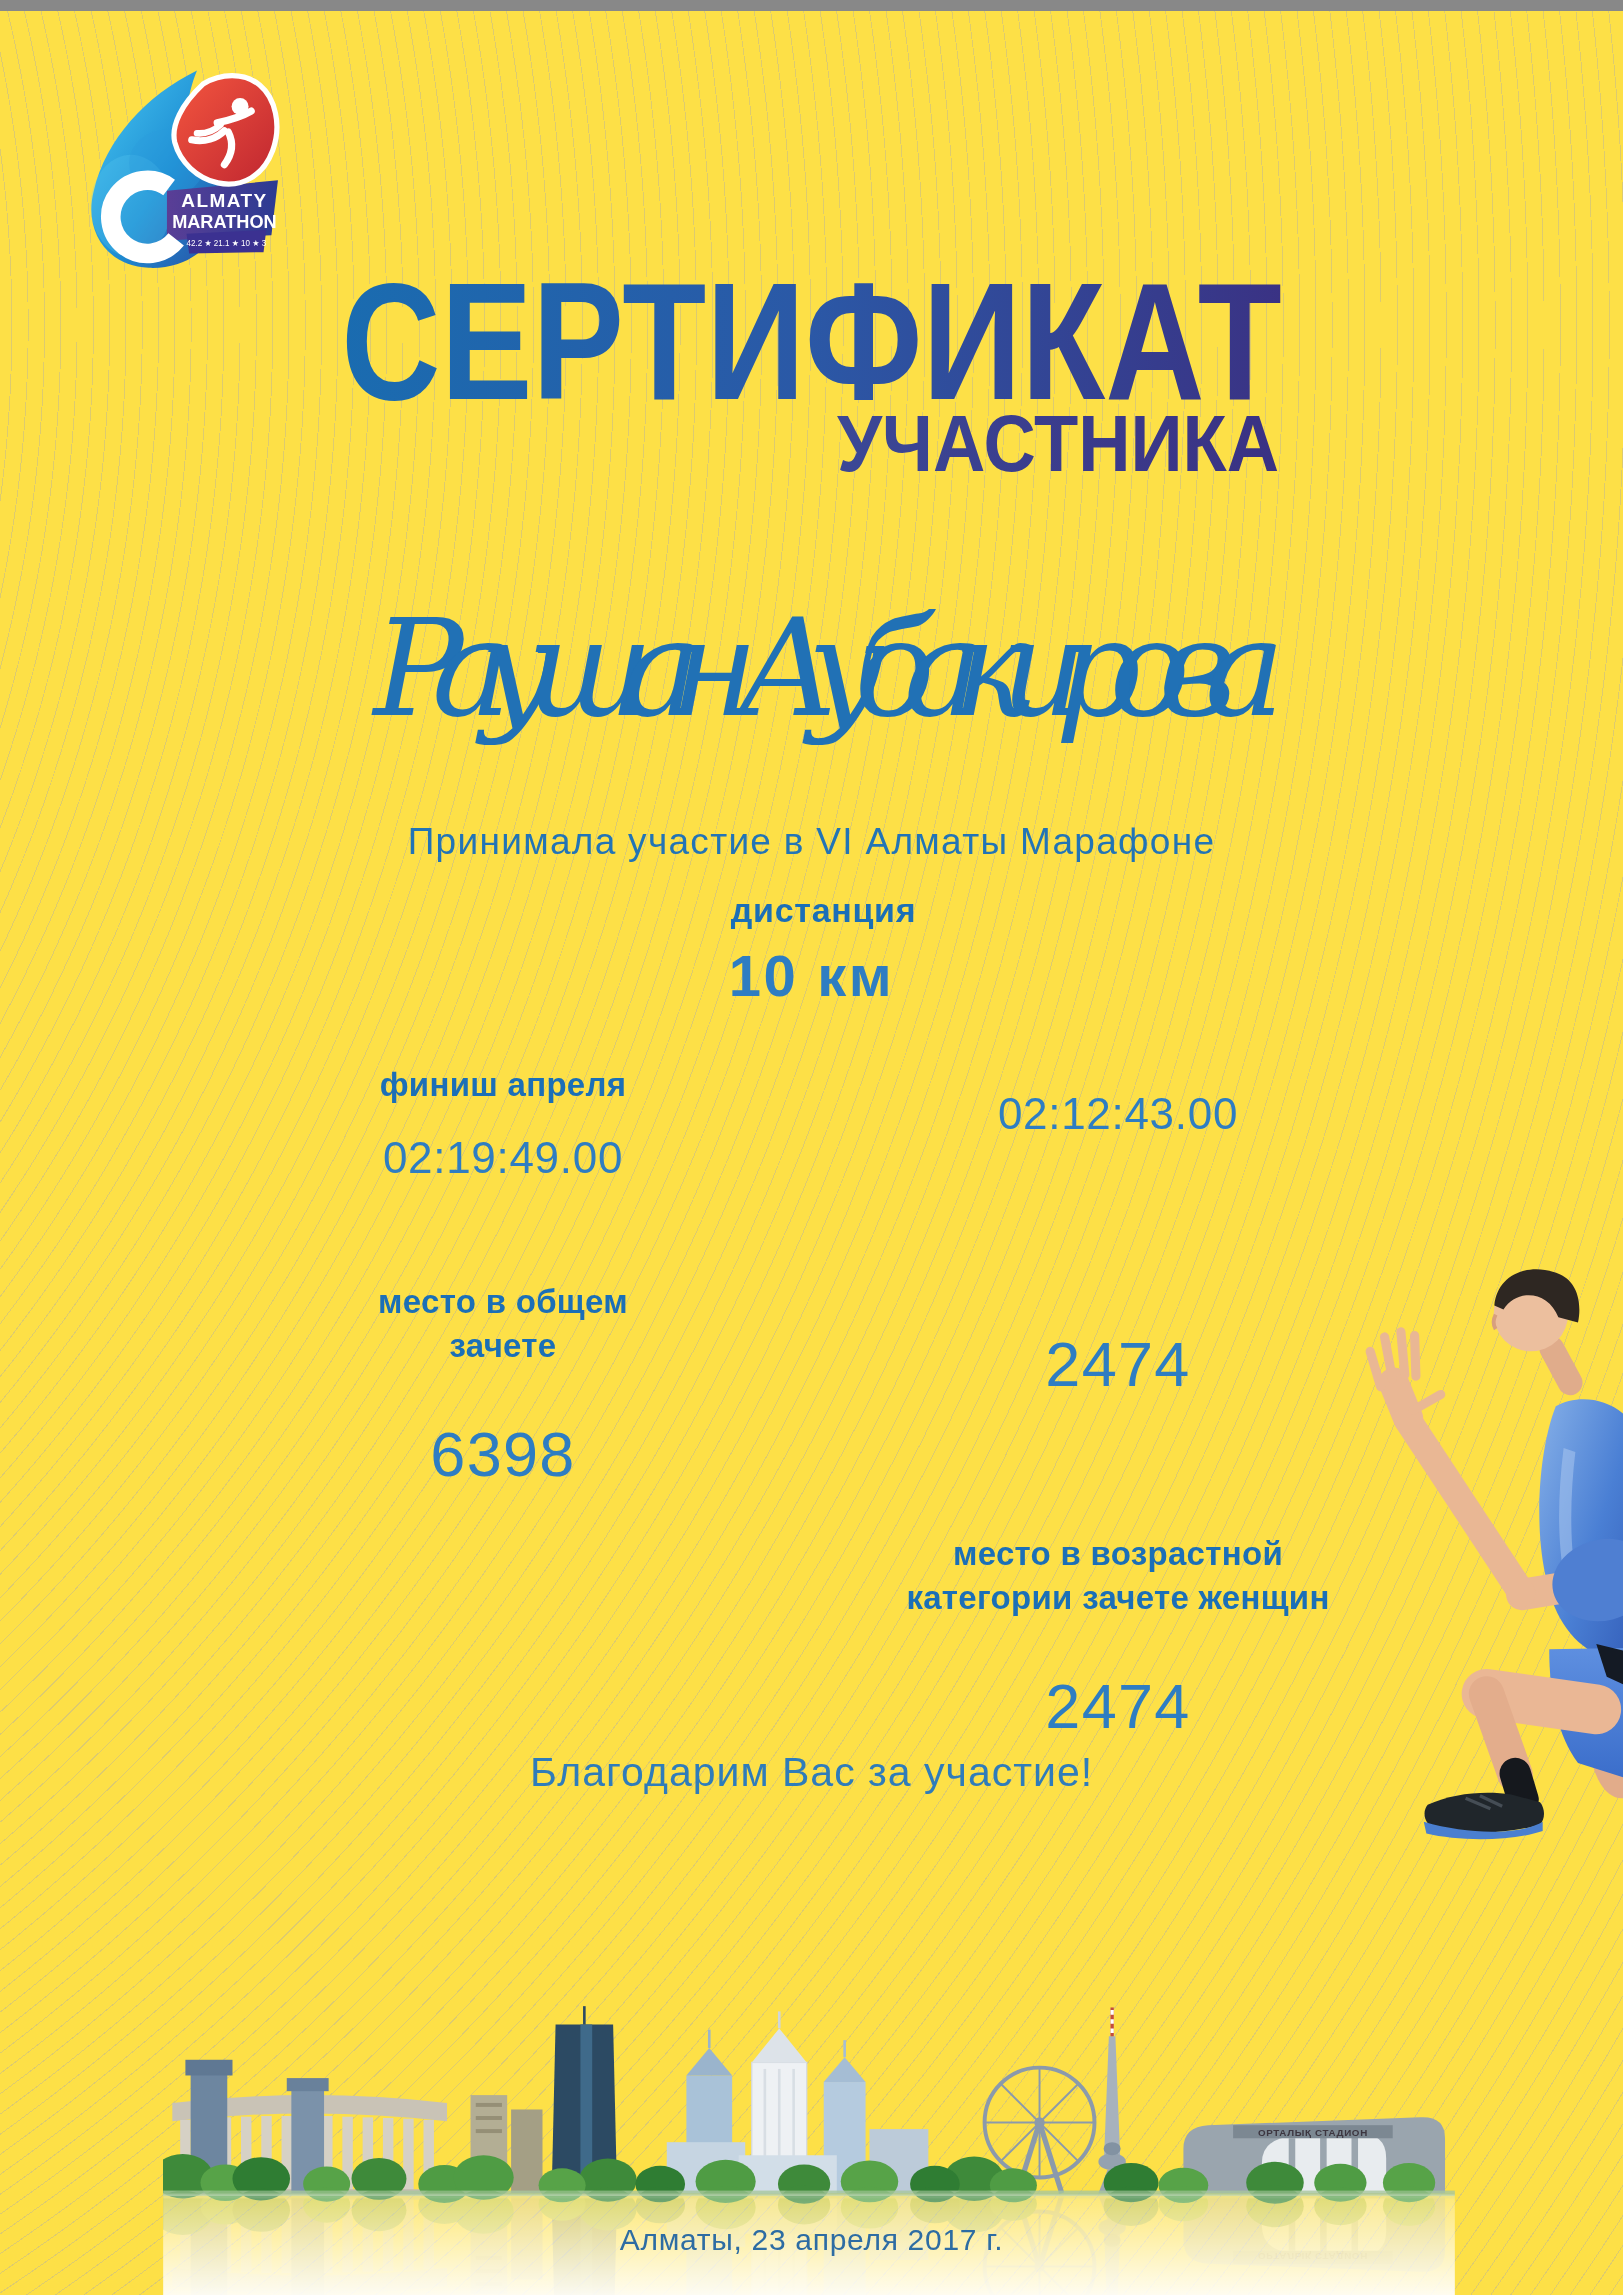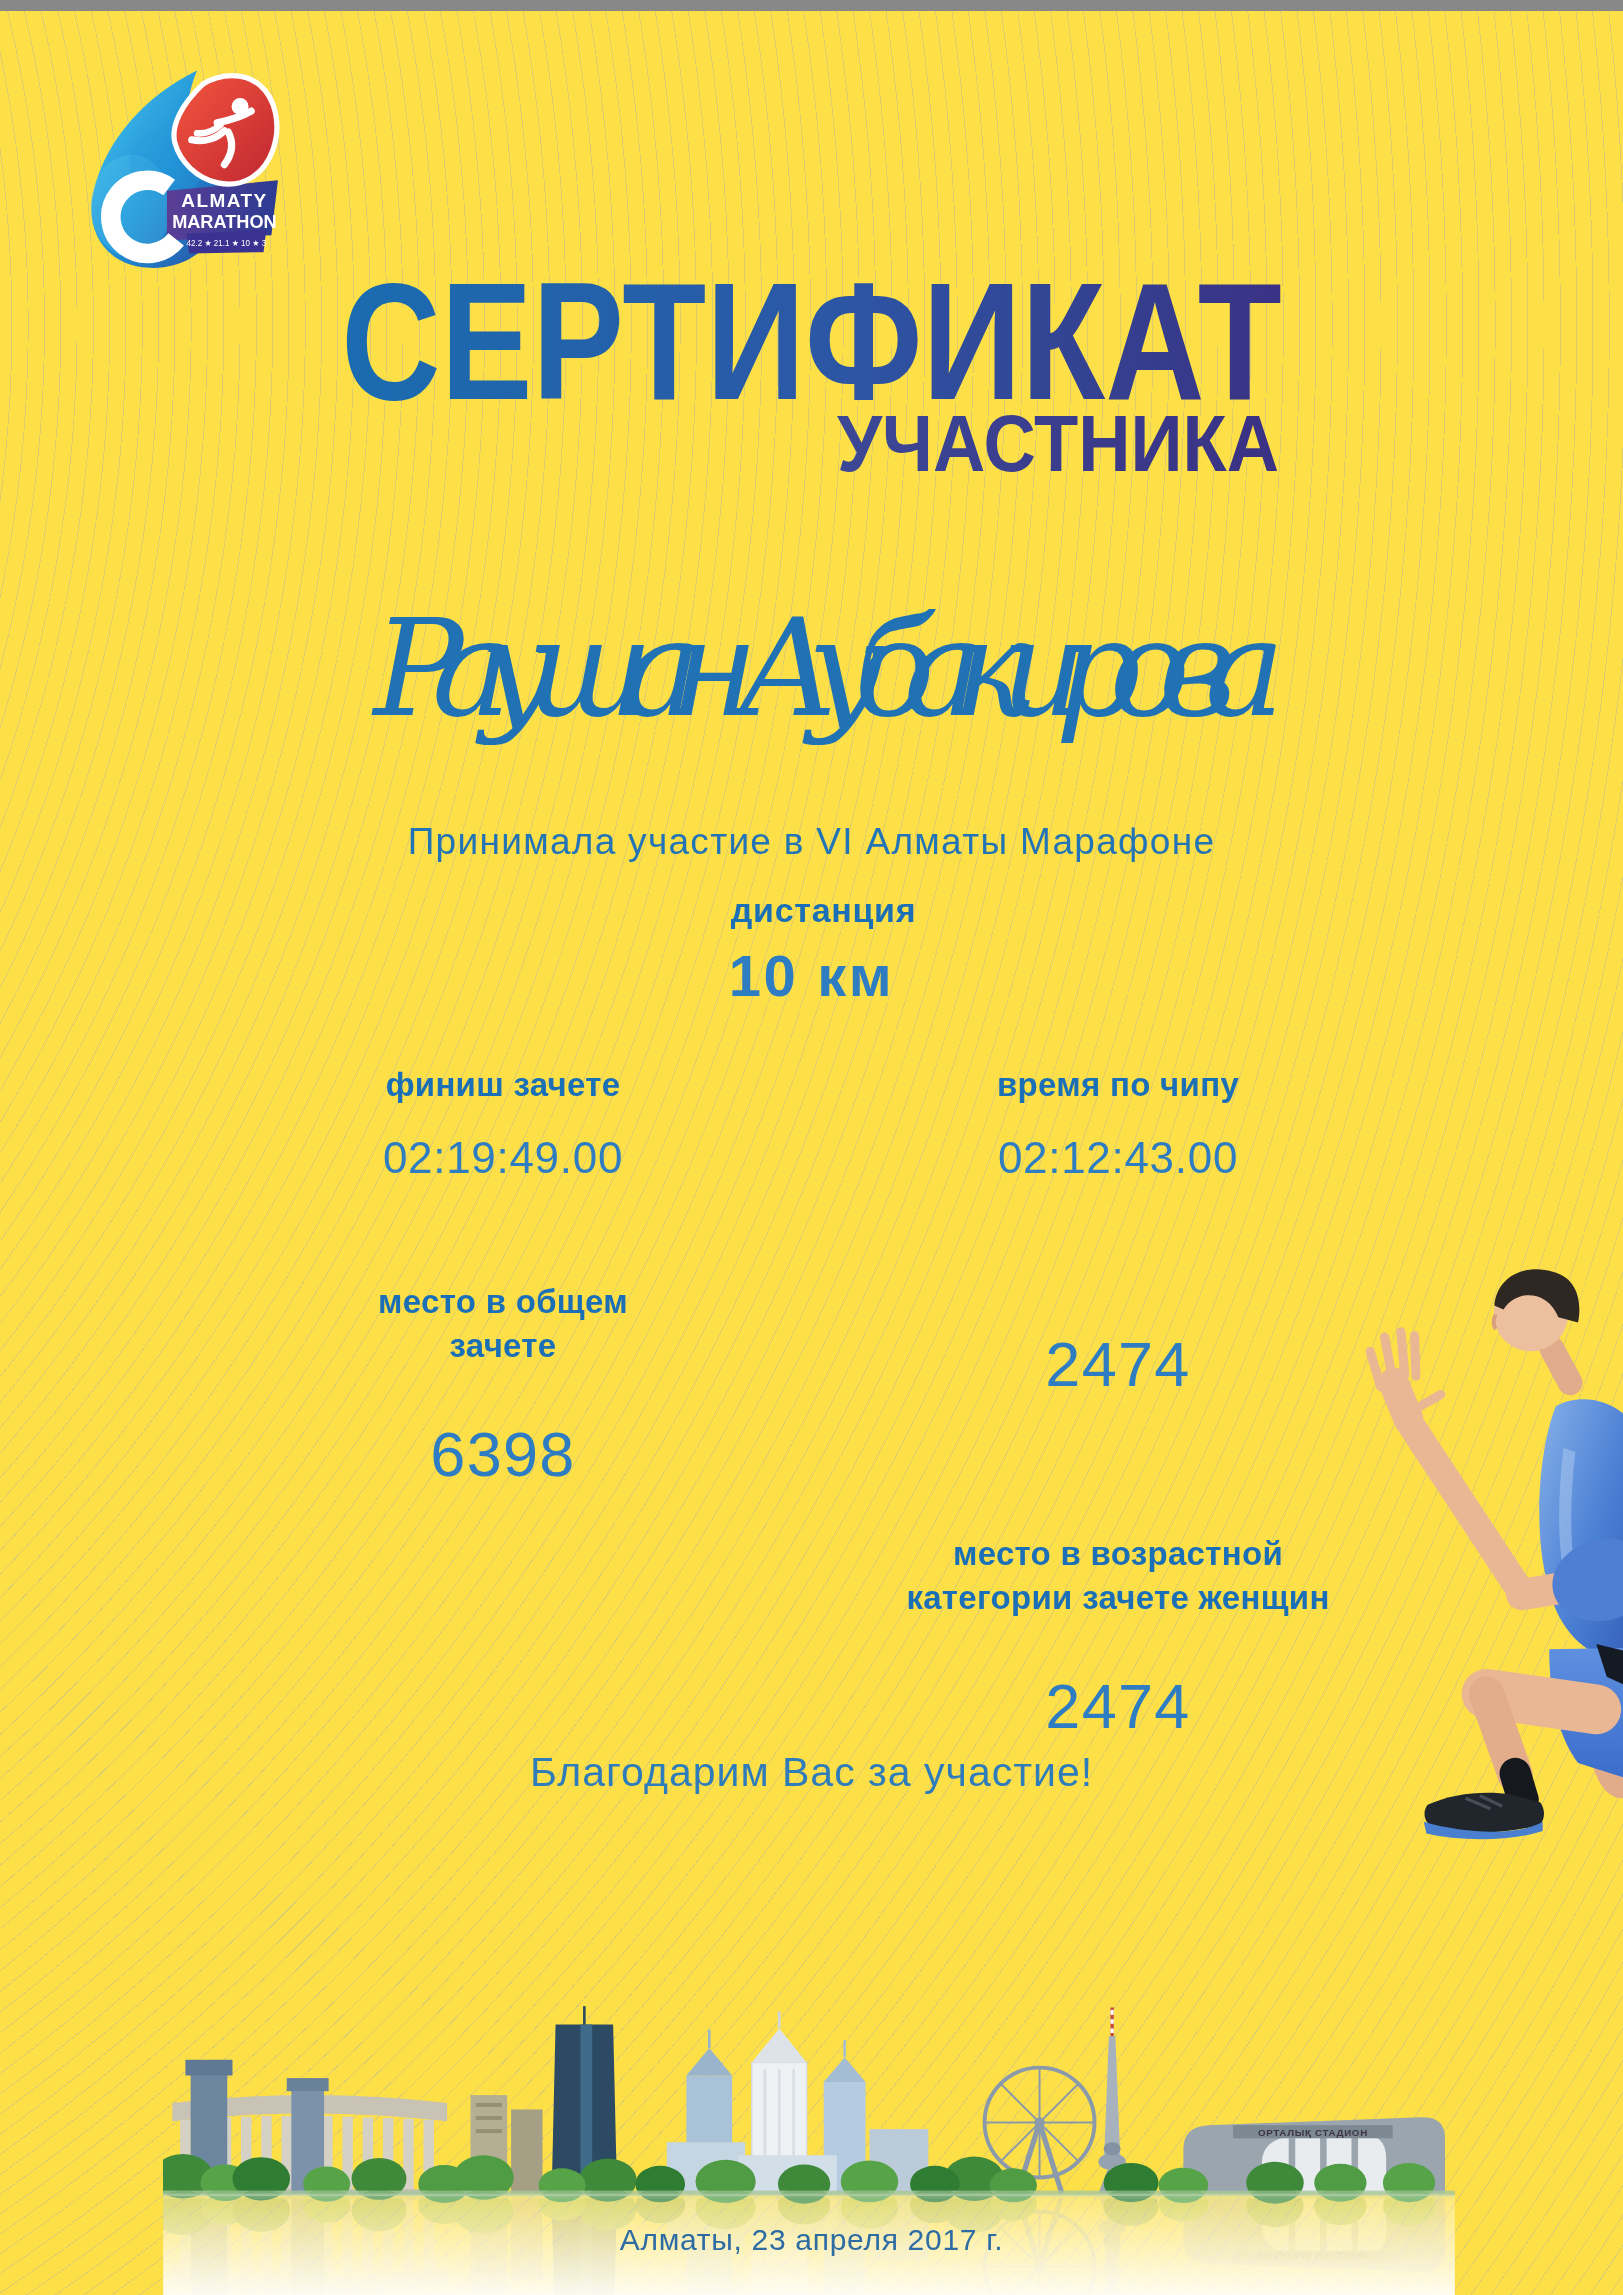--- a/index.html
+++ b/index.html
@@ -128,25 +128,24 @@
   <svg class="name-svg" width="1623" height="196" viewBox="0 0 2482 300">
     <text x="1268" y="205" text-anchor="middle" class="script-name" font-size="205" fill="#2171b5" textLength="1395" lengthAdjust="spacing">Раушан Аубакирова</text>
   </svg>
 
   <div class="participation">Принимала участие в VI Алматы Марафоне</div>
 
   <div class="distance-label">дистанция</div>
   <div class="distance-value">10 км</div>
 
   <div class="stat col-l row1">
-    <div class="stat-label">финиш зачете</div>
+    <div class="stat-label">финиш апреля</div>
     <div class="stat-value">02:19:49.00</div>
   </div>
   <div class="stat col-r row1">
-    <div class="stat-label">время по чипу</div>
     <div class="stat-value">02:12:43.00</div>
   </div>
   <div class="stat col-l row2">
     <div class="stat-label">место в общем зачете</div>
     <div class="stat-value">6398</div>
   </div>
   <div class="stat col-r row2">
     <div class="stat-value">2474</div>
   </div>
   <div class="stat col-r row3">

